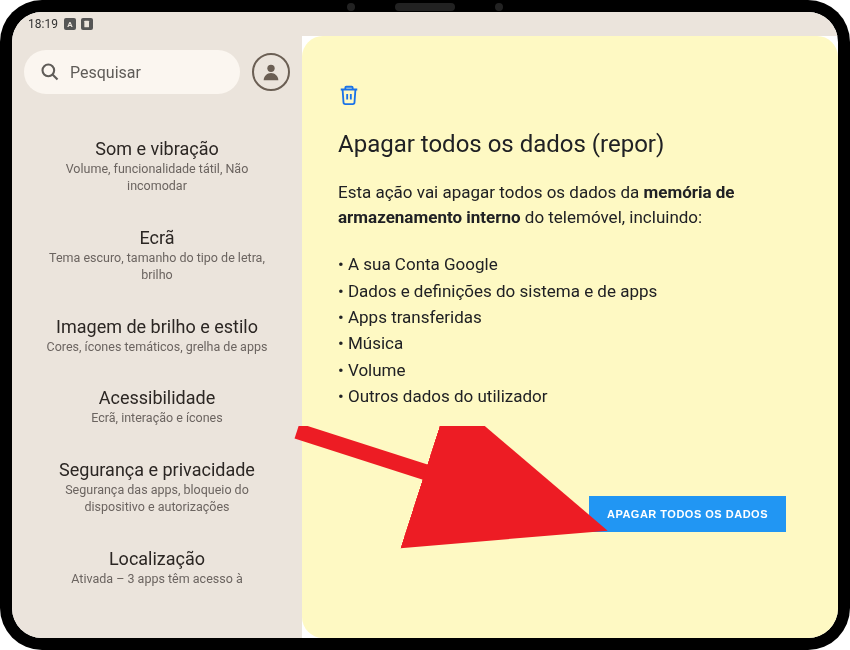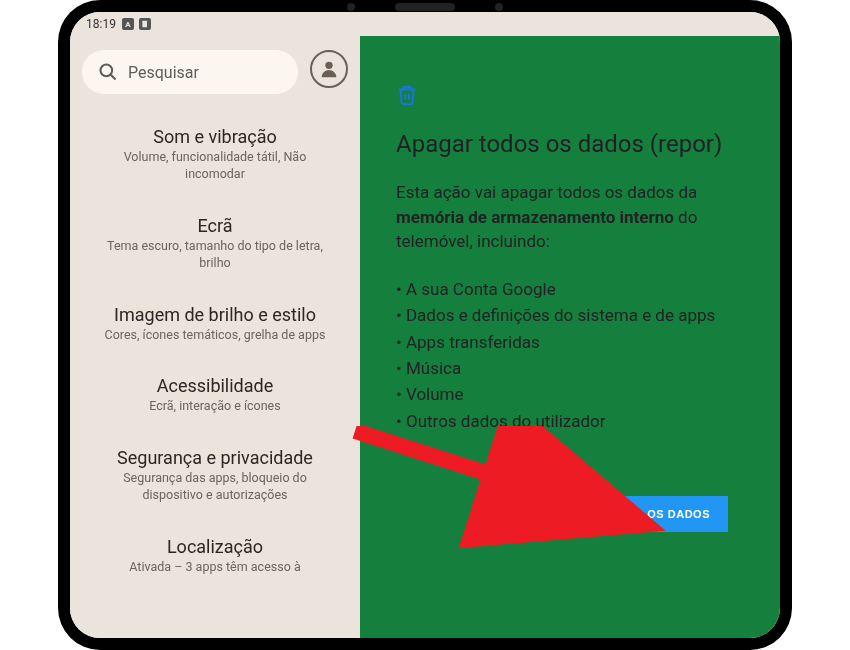--- a/index.html
+++ b/index.html
@@ -7,21 +7,21 @@
       font-family: -apple-system, BlinkMacSystemFont, 'Segoe UI', Roboto, sans-serif;
       background: #fff;
       display: flex;
       justify-content: center;
       align-items: flex-start;
       width: 850px;
       height: 650px;
       overflow: hidden;
     }
     .tablet-frame {
-      width: 734px;
+      width: 850px;
       height: 650px;
       background: #000;
       border-radius: 42px;
       padding: 12px;
       position: relative;
     }
     .tablet-notch {
       position: absolute;
       top: 3px;
       left: 50%;
@@ -88,23 +88,23 @@
       width: 290px;
       background: #ebe4dc;
       padding: 14px 12px;
       display: flex;
       flex-direction: column;
       gap: 8px;
       overflow-y: hidden;
     }
     .search-row {
       display: flex;
-      align-items: flex-start;
+      align-items: center;
       gap: 12px;
-      margin-bottom: 12px;
+      margin-bottom: 24px;
     }
     .search-box {
       flex: 1;
       background: #fbf6f0;
       border-radius: 24px;
       height: 44px;
       display: flex;
       align-items: center;
       padding: 0 16px;
       gap: 10px;
@@ -134,23 +134,24 @@
       color: #2b2623;
       margin-bottom: 2px;
     }
     .sidebar-item-sub {
       font-size: 12.5px;
       color: #6b6460;
       line-height: 1.35;
     }
     .main {
       flex: 1;
-      background: #15803d;
+      background: #fef9c3;
       padding: 48px 36px 16px 36px;
       position: relative;
+      border-radius: 21px;
     }
     .trash-icon {
       color: #1a73e8;
       margin-bottom: 20px;
     }
     .main-title {
       font-size: 24px;
       color: #202124;
       font-weight: 400;
       margin-bottom: 22px;

